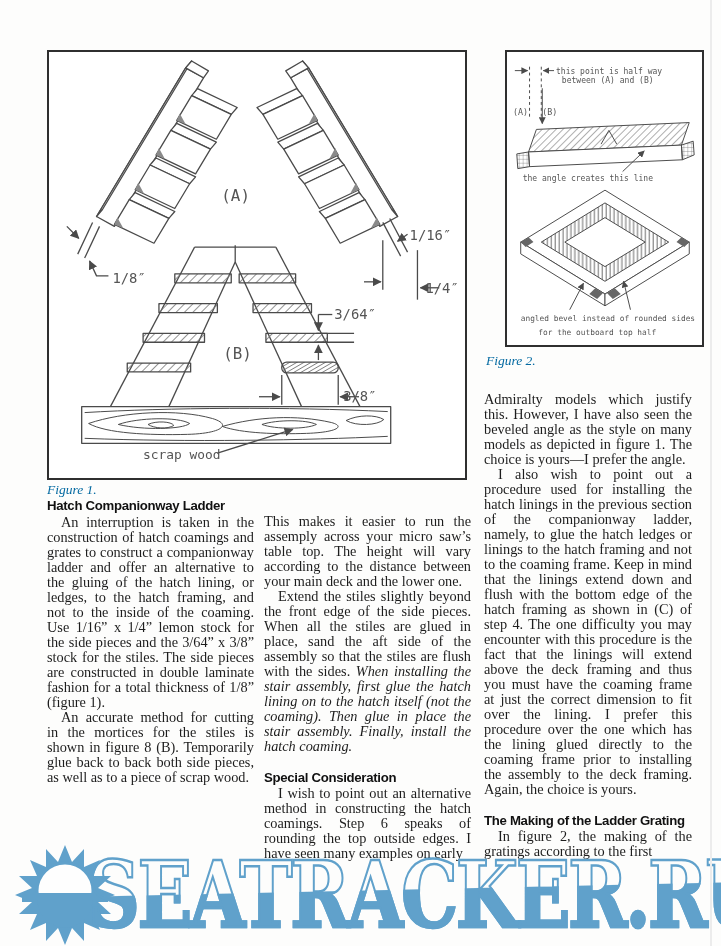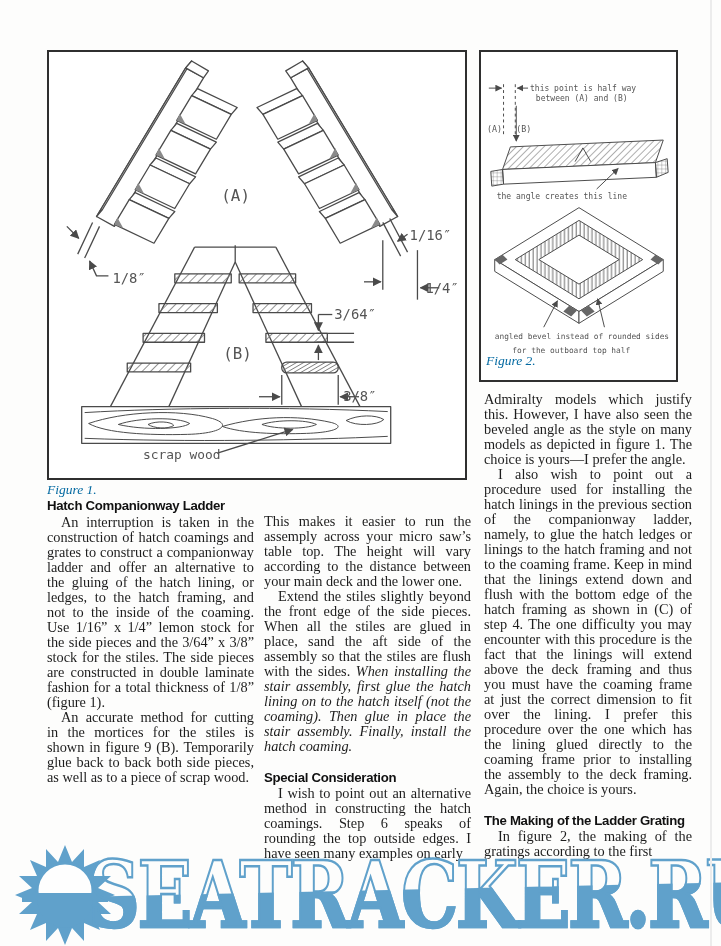--- a/index.html
+++ b/index.html
@@ -4,21 +4,21 @@
 <style>
   html,body { margin:0; padding:0; background:#ffffff; }
   .page {
     position:relative; width:721px; height:946px; overflow:hidden;
     background:#fdfdfc; font-family:"Liberation Serif", serif; color:#1d1d1d;
   }
   .scan-edge { position:absolute; top:0; right:9px; width:2px; height:946px; background:#ececec; }
 
   .fig { position:absolute; border:2px solid #2f2f2f; background:#fff; box-sizing:border-box; }
   #fig1 { left:47px; top:50px; width:420px; height:430px; }
-  #fig2 { left:479px; top:50px; width:199px; height:332px; }
+  #fig2 { left:505px; top:50px; width:199px; height:297px; }
   .fig svg { position:absolute; left:0; top:0; width:100%; height:100%; }
   .figcap { position:absolute; font-style:italic; font-size:13.5px; color:#0369a1; }
   #fig1cap { left:47px; top:482px; }
   #fig2cap { left:486px; top:353px; }
 
   .col { position:absolute; width:207px; text-align:justify; font-size:14.3px; line-height:15px; }
   #col1 { left:47px;  top:498px; }
   #col2 { left:264px; top:514px; }
   #col3 { left:484px; top:392px; width:208px; }
   .col p { margin:0; text-indent:14px; }
@@ -242,21 +242,21 @@
       <text class="cadtext" x="16" y="131" font-size="8.2">the angle creates this line</text>
       <text class="cadtext" x="14" y="274" font-size="8">angled bevel instead of rounded sides</text>
       <text class="cadtext" x="32" y="288" font-size="8">for the outboard top half</text>
     </svg>
   </div>
   <div class="figcap" id="fig2cap">Figure 2.</div>
 
   <div class="col" id="col1">
     <h3 class="colhead">Hatch Companionway Ladder</h3>
     <p>An interruption is taken in the construction of hatch coamings and grates to construct a companionway ladder and offer an alternative to the gluing of the hatch lining, or ledges, to the hatch framing, and not to the inside of the coaming. Use 1/16” x 1/4” lemon stock for the side pieces and the 3/64” x 3/8” stock for the stiles. The side pieces are constructed in double laminate fashion for a total thickness of 1/8” (figure 1).</p>
-    <p>An accurate method for cutting in the mortices for the stiles is shown in figure 9 (B). Temporarily glue back to back both side pieces, as well as to a piece of scrap wood.</p>
+    <p>An accurate method for cutting in the mortices for the stiles is shown in figure 8 (B). Temporarily glue back to back both side pieces, as well as to a piece of scrap wood.</p>
   </div>
 
   <div class="col" id="col2">
     <p class="cont">This makes it easier to run the assemply across your micro saw’s table top. The height will vary according to the distance between your main deck and the lower one.</p>
     <p><span>Extend the stiles slightly beyond the front edge of the side pieces. When all the stiles are glued in place, sand the aft side of the assembly so that the stiles are flush with the sides.</span> <span class="it">When installing the stair assembly, first glue the hatch lining on to the hatch itself (not the coaming). Then glue in place the stair assembly. Finally, install the hatch coaming.</span></p>
     <h3 class="colhead mid">Special Consideration</h3>
     <p>I wish to point out an alternative method in constructing the hatch coamings. Step 6 speaks of rounding the top outside edges. I have seen many examples on early</p>
   </div>
 
   <div class="col" id="col3">

